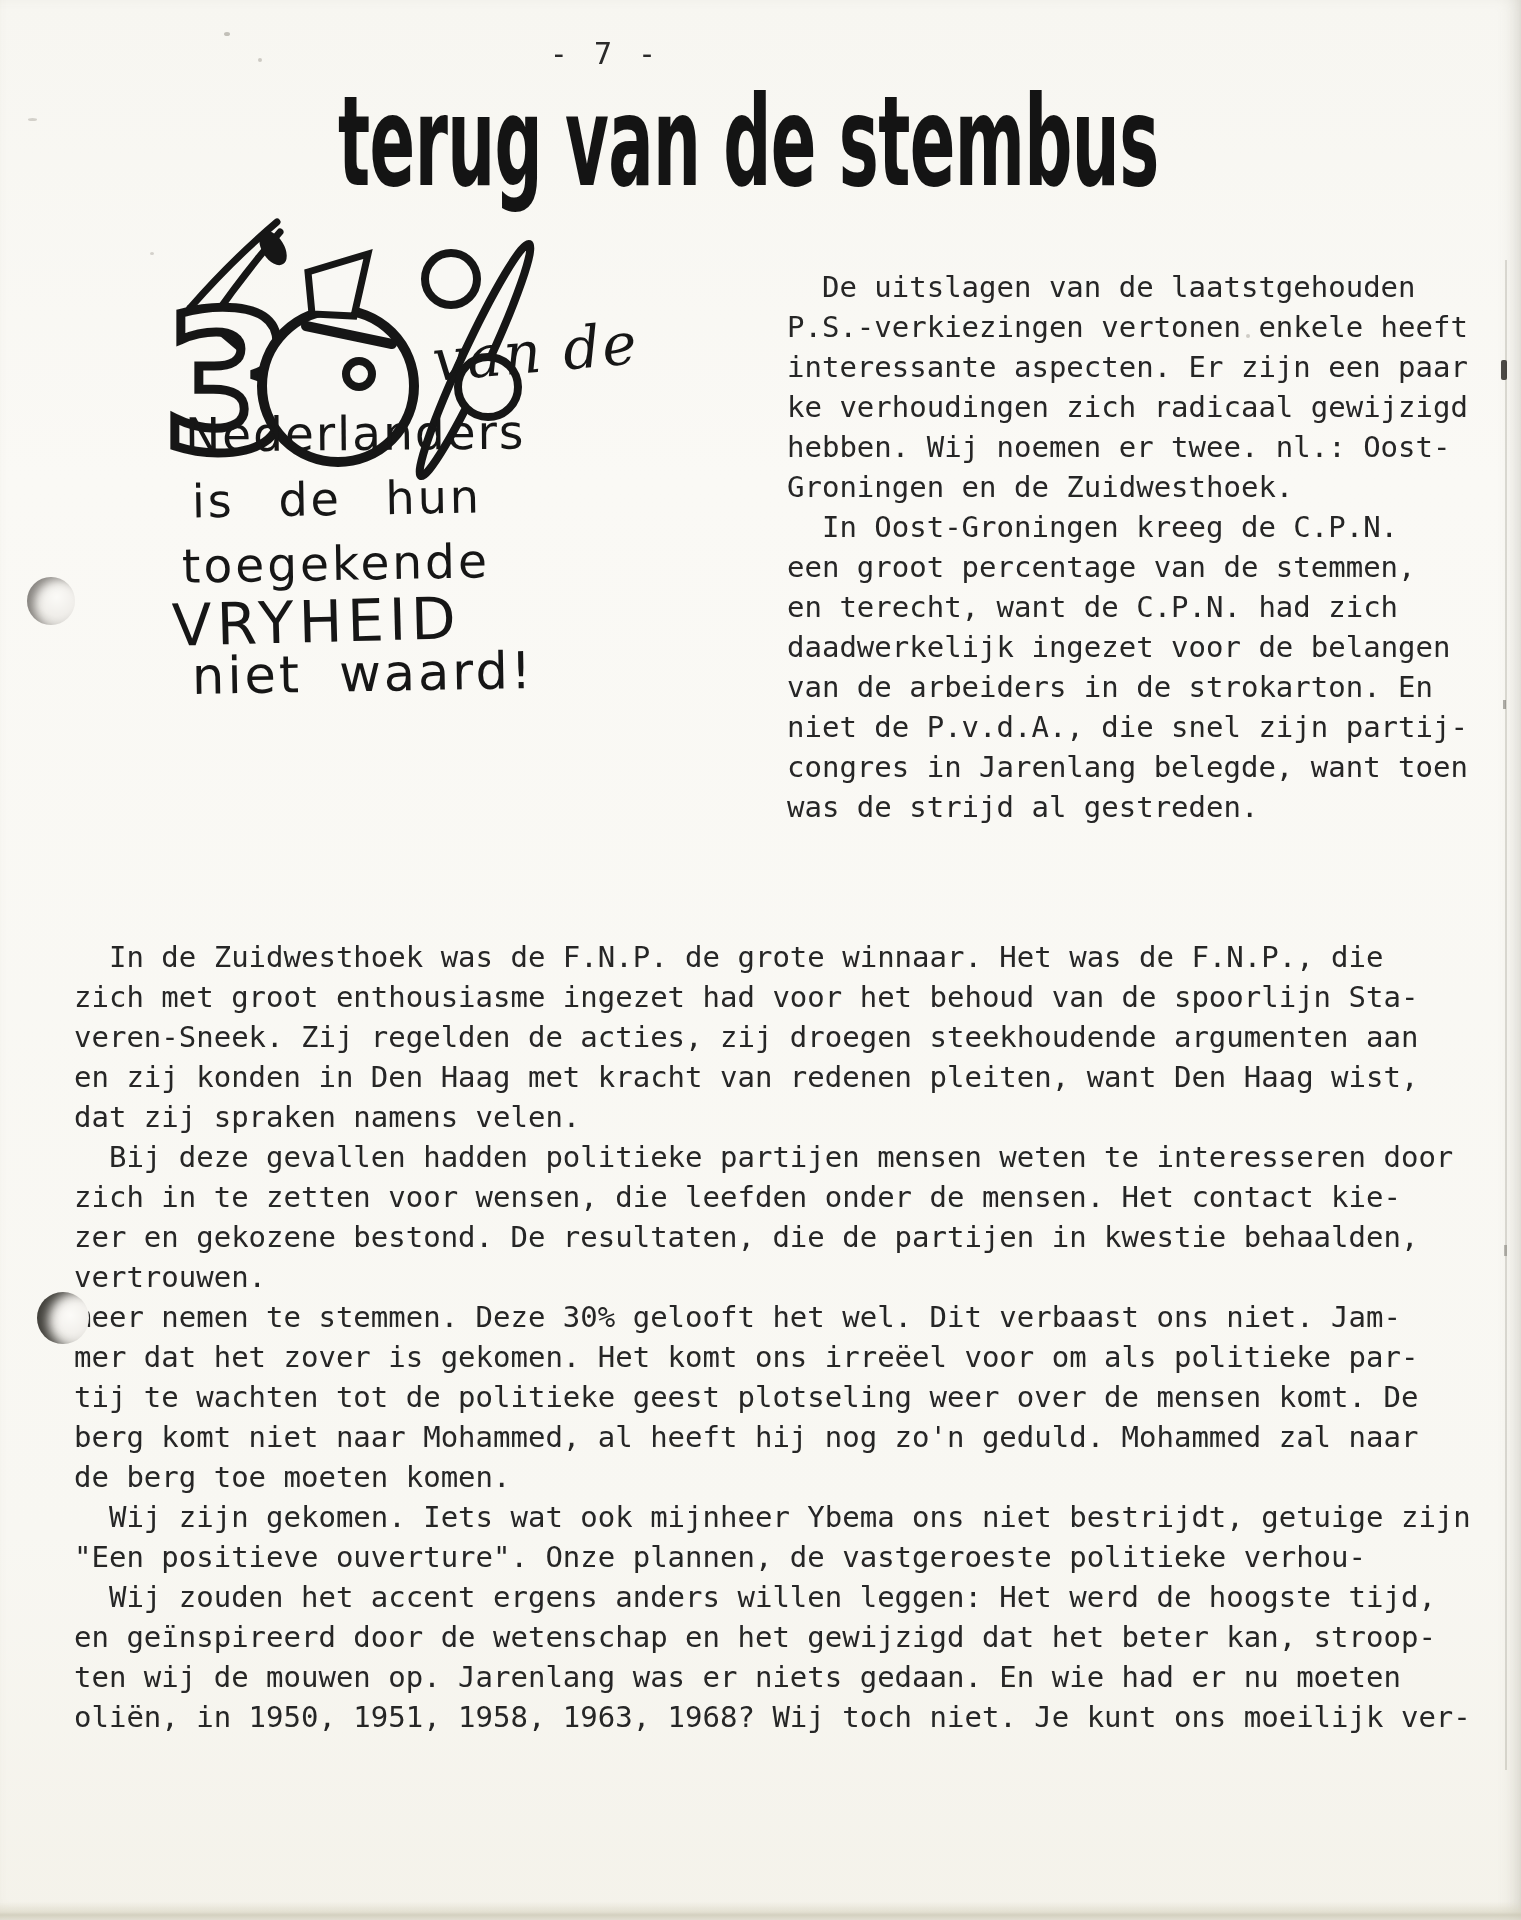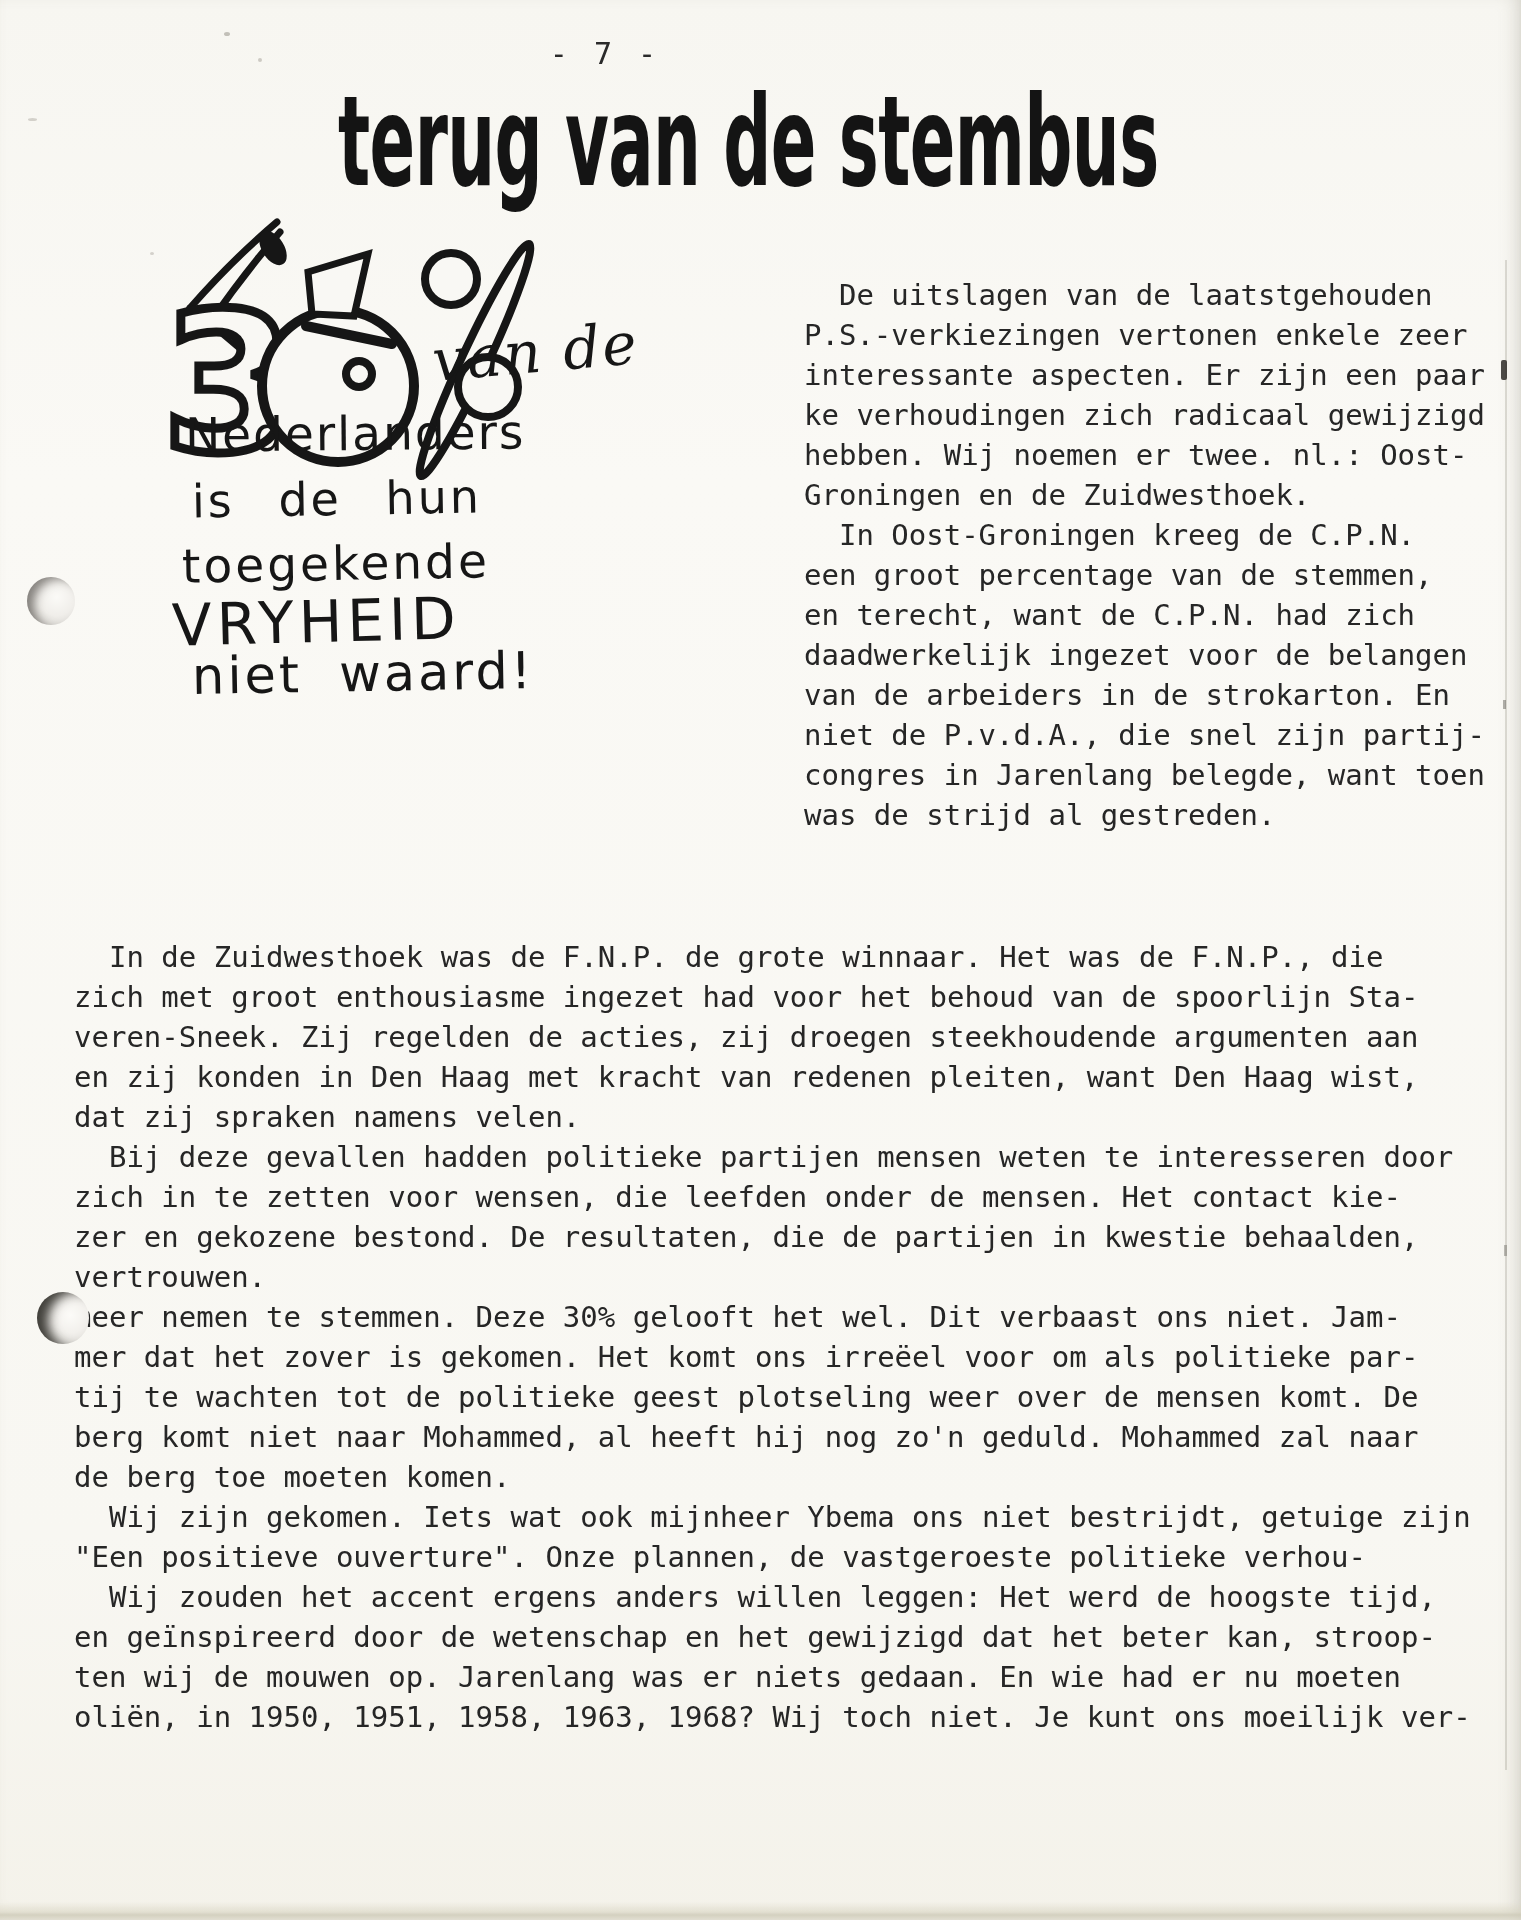--- a/index.html
+++ b/index.html
@@ -19,21 +19,21 @@
   .title {
     position:absolute; left:338px; top:70px; margin:0;
     font-family:"DejaVu Sans","Liberation Sans",sans-serif;
     font-weight:bold; font-size:118px; letter-spacing:-1px; color:#141414;
     transform: scaleX(0.57) scaleY(1.05); transform-origin:0 0;
     white-space:nowrap;
   }
   .typed { position:absolute; color:#262626; font-size:29px; line-height:40px; }
   .tline { white-space:pre; }
   .u-part { text-decoration-thickness:3px; text-underline-offset:7px; }
-  .right-col { left:787px; top:275px;margin-left:17px; }
+  .right-col { left:787px; top:267px; }
   .body-col  { left:74px;  top:893px;margin-top:44px; }
 
   .hand {
     position:absolute; color:#161616;
     font-family:"DejaVu Sans","Liberation Sans",sans-serif;
     white-space:nowrap;
   }
   .script-vande { left:432px; top:318px; font-size:58px; font-style:italic;
     font-family:"DejaVu Serif","Liberation Serif",serif;
     transform:rotate(-5deg); letter-spacing:2px; }
@@ -105,21 +105,21 @@
 
   <div class="hand script-vande">van de</div>
   <div class="hand hw-1">Nederlanders</div>
   <div class="hand hw-2">is de hun</div>
   <div class="hand hw-3">toegekende</div>
   <div class="hand hw-4">VRYHEID</div>
   <div class="hand hw-5">niet waard!</div>
 
   <div class="typed right-col">
     <div class="tline">  De uitslagen van de laatstgehouden</div>
-    <div class="tline">P.S.-verkiezingen vertonen enkele zeer</div>
+    <div class="tline">P.S.-verkiezingen vertonen enkele heeft</div>
     <div class="tline">interessante aspecten. Er zijn een paar</div>
     <div class="tline">ke verhoudingen zich radicaal gewijzigd</div>
     <div class="tline">hebben. Wij noemen er twee. nl.: Oost-</div>
     <div class="tline">Groningen en de Zuidwesthoek.</div>
     <div class="tline">  In Oost-Groningen kreeg de C.P.N.</div>
     <div class="tline">een groot percentage van de stemmen,</div>
     <div class="tline">en terecht, want de C.P.N. had zich</div>
     <div class="tline"><span class="u-part">daad</span><span>werkelijk ingezet voor de belangen</span></div>
     <div class="tline">van de arbeiders in de strokarton. En</div>
     <div class="tline">niet de P.v.d.A., die snel zijn partij-</div>

